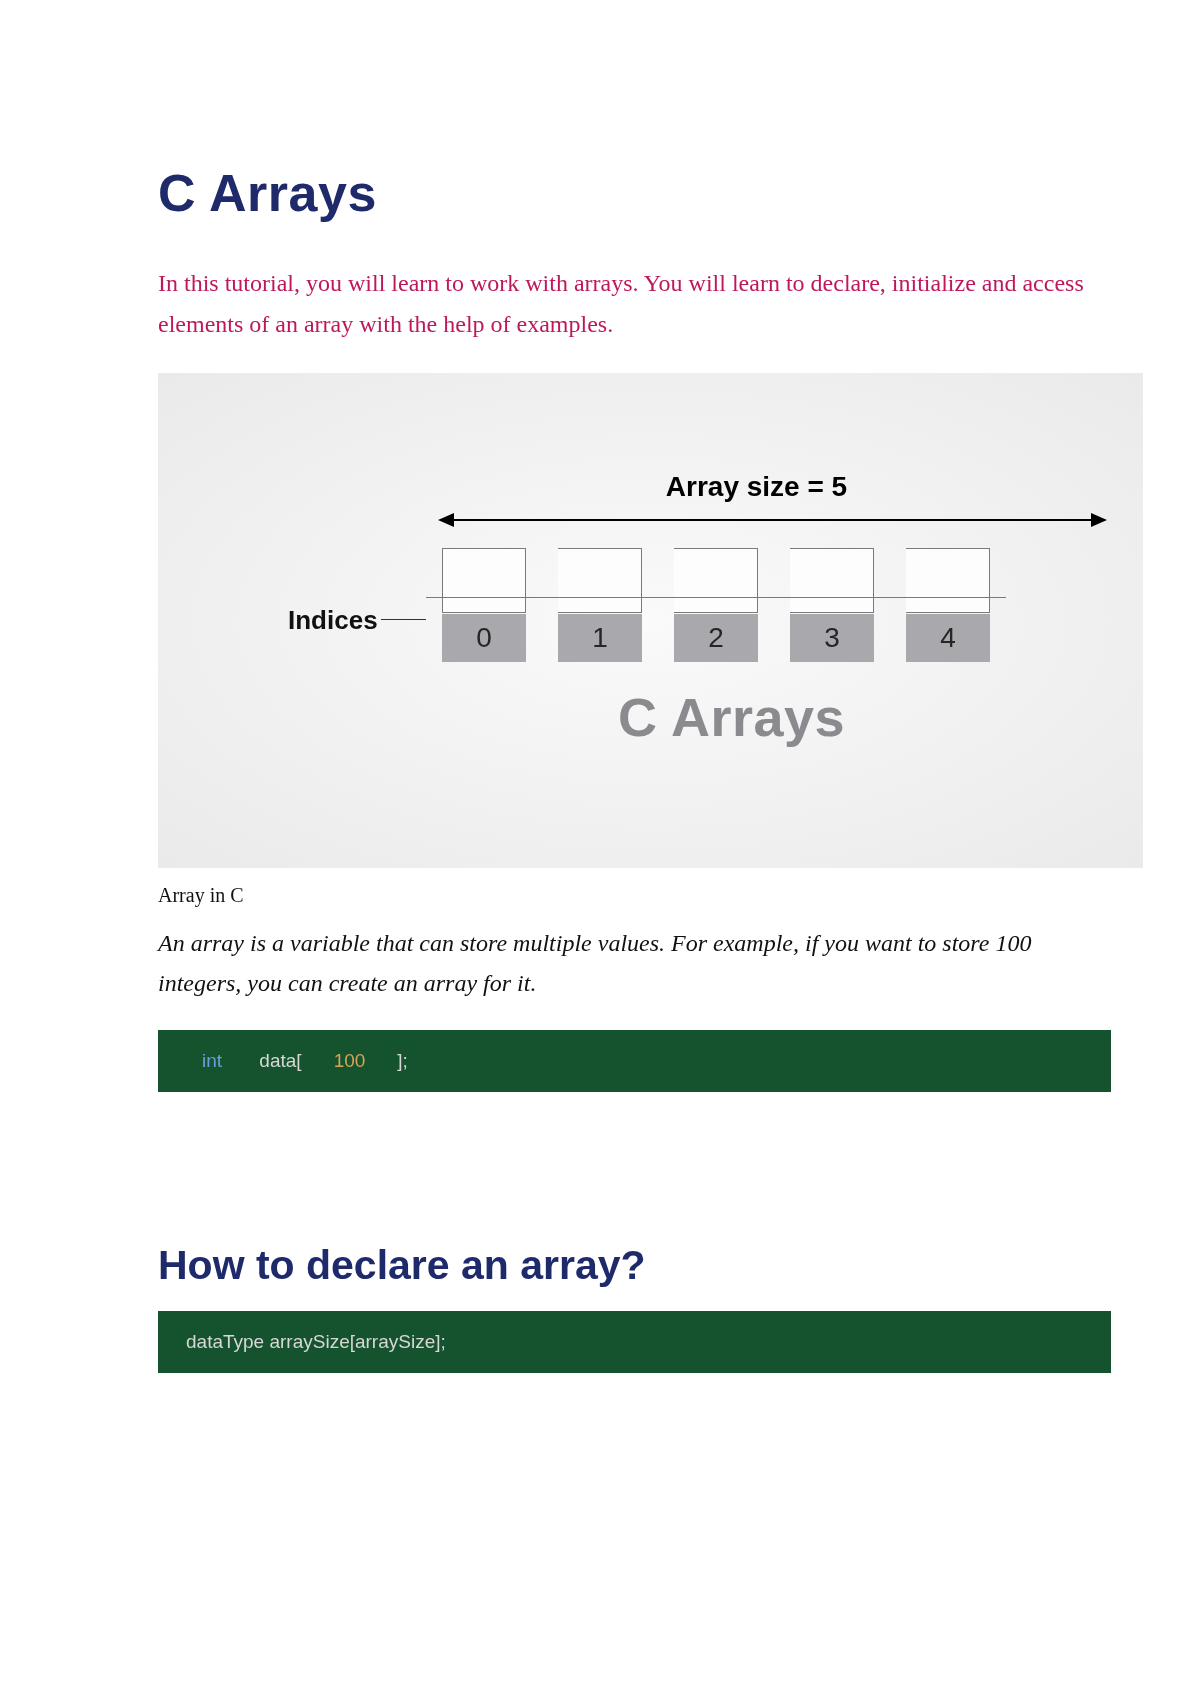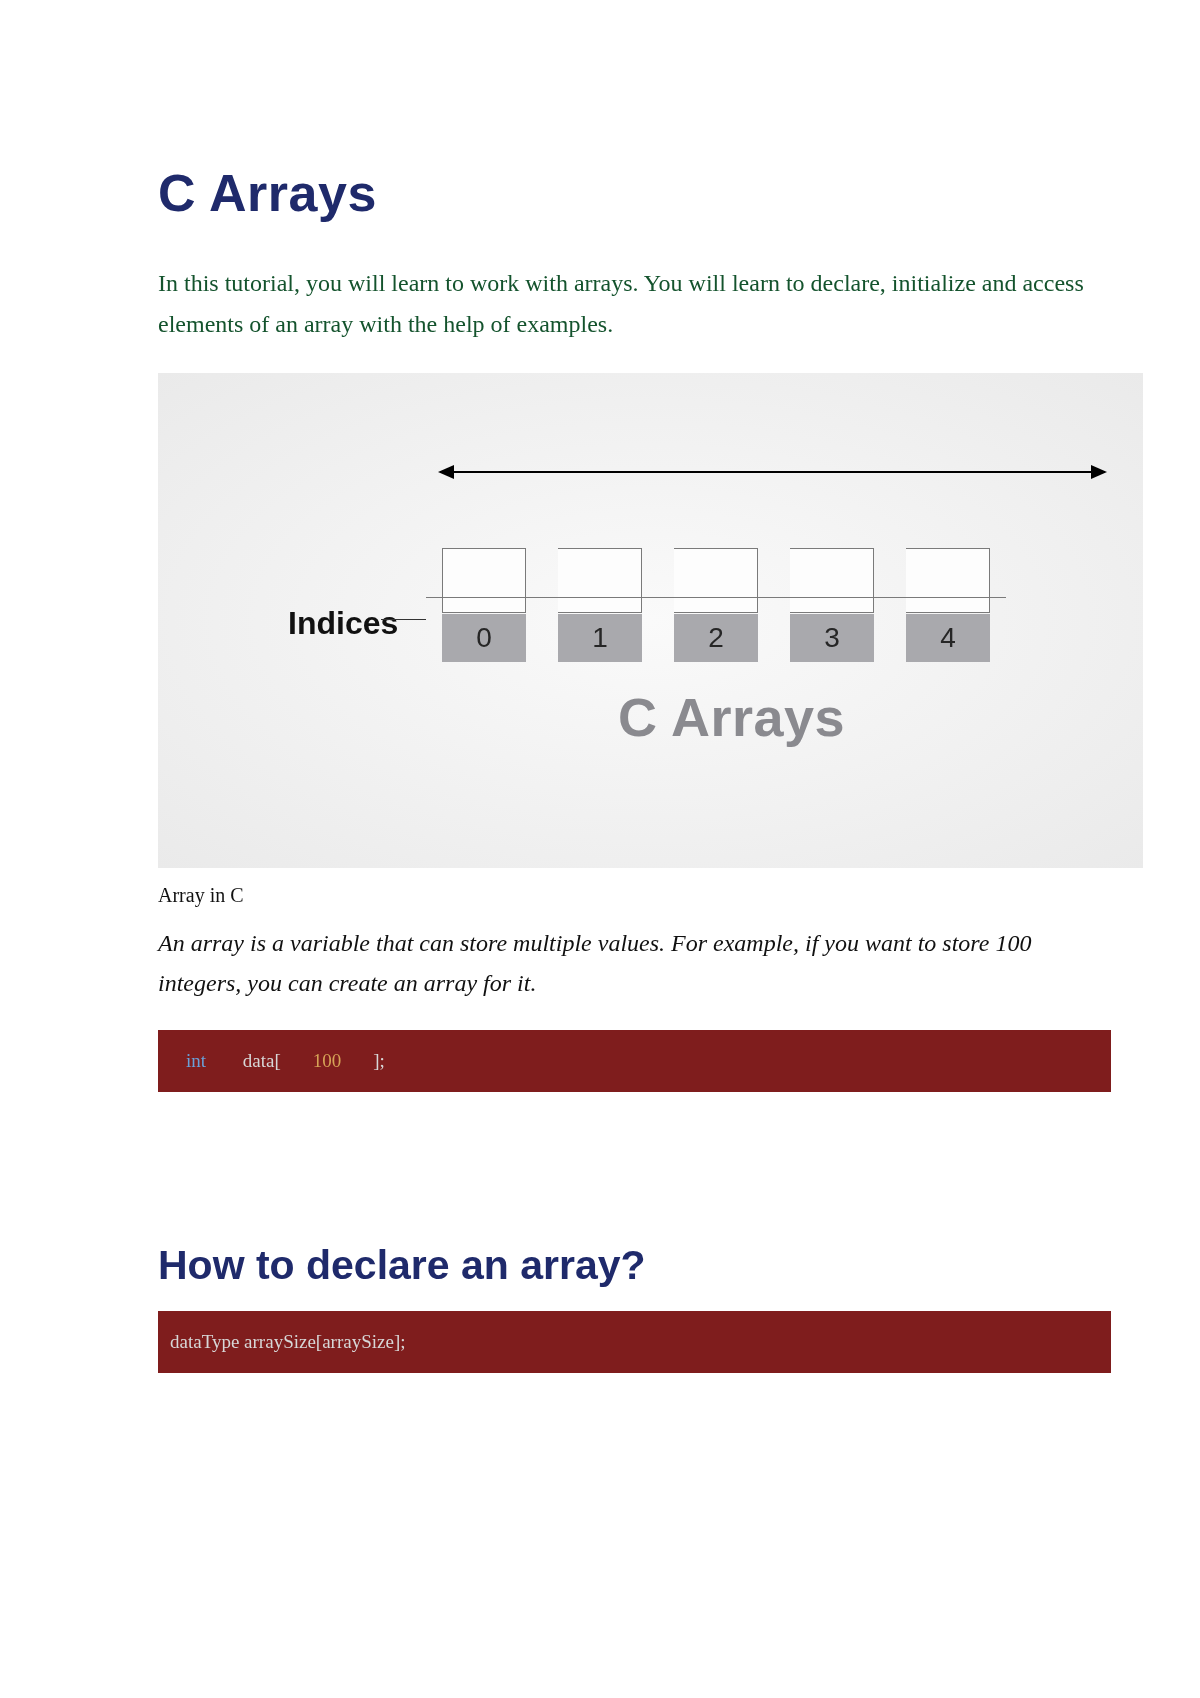--- a/index.html
+++ b/index.html
@@ -15,21 +15,21 @@
     font-family: Arial, Helvetica, sans-serif;
     font-weight: 700;
     font-size: 52px;
     color: #1f2a6b;
     margin-bottom: 40px;
     letter-spacing: 0.5px;
   }
   .intro {
     font-size: 24px;
     line-height: 1.7;
-    color: #14532d;
+    color: #be185d;
     margin-bottom: 28px;
   }
   .diagram-box {
     background: radial-gradient(ellipse at center, #fafafa 0%, #eaeaea 100%);
     height: 495px;
     width: 100%;
     position: relative;
   }
   .arrow-wrap {
     position: absolute;
@@ -77,21 +77,21 @@
     background: #fdfdfd;
   }
   .cell + .cell { border-left: none; }
 
   .indices-label {
     position: absolute;
     top: 216px;
     left: 114px;
     font-family: "Arial Narrow", Arial, sans-serif;
     font-weight: 700;
-    font-size: 32px;
+    font-size: 26px;
     font-stretch: condensed;
     color: #111;
   }
   .indices-tick {
     position: absolute;
     top: 230px;
     left: 207px;
     width: 45px;
     height: 1.5px;
     background: #333;
@@ -139,25 +139,25 @@
     margin-bottom: 6px;
   }
   .body-text {
     font-size: 24px;
     line-height: 1.7;
     color: #111;
     margin-bottom: 26px;
     font-style: italic;
   }
   .codeblock {
-    background: #7f1d1d;
+    background: #14532d;
     color: #d7d7d7;
-    font-family: Liberation Serif, serif;
+    font-family: Liberation Sans, sans-serif;
     font-size: 19px;
-    padding: 20px 12px;
+    padding: 20px 28px;
     margin-bottom: 150px;
     white-space: pre;
   }
   .codeblock.smallgap { margin-bottom: 0; }
   .tk-type { color: #6aa0d8; }
   .tk-num  { color: #d6a357; }
 
   .h2 {
     font-family: Arial, Helvetica, sans-serif;
     font-weight: 700;
@@ -169,20 +169,21 @@
 </style>
 </head>
 <body>
 
 <h1 class="h1">C Arrays</h1>
 
 <p class="intro">In this tutorial, you will learn to work with arrays. You will learn to declare, initialize and access elements of an array with the help of examples.</p>
 
 <div class="diagram-box">
   <div class="arrow-wrap">
+    <div class="arrow-label">Array size = 5</div>
     <div class="arrow-line"></div>
   </div>
 
   <div class="cells-row">
     <div class="cell"></div>
     <div class="cell"></div>
     <div class="cell"></div>
     <div class="cell"></div>
     <div class="cell"></div>
   </div>

